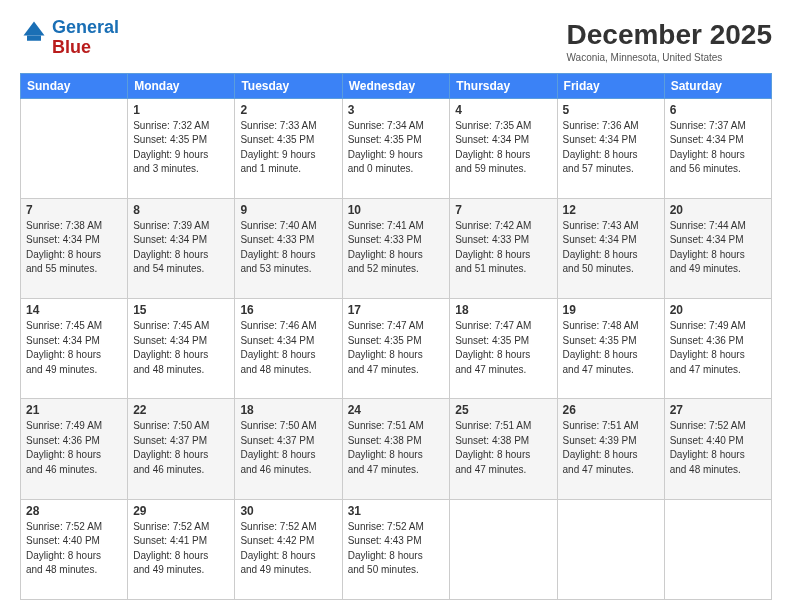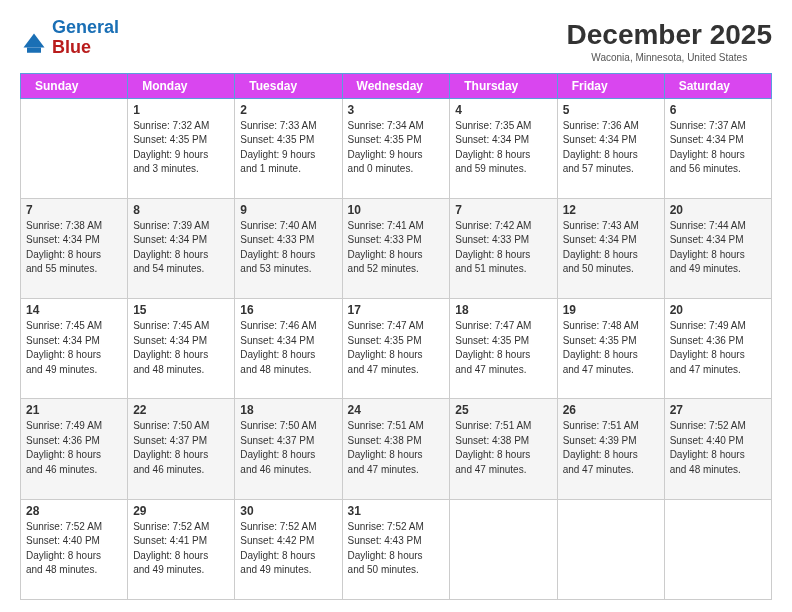--- a/index.html
+++ b/index.html
@@ -18,61 +18,61 @@
       flex-direction: column;
     }
     .header {
       display: flex;
       justify-content: space-between;
       align-items: flex-start;
       margin-bottom: 10px;
     }
     .logo {
       display: flex;
-      align-items: flex-end;
+      align-items: flex-start;
       gap: 4px;
     }
     .logo-text {
       font-size: 18px;
       font-weight: bold;
       color: #333;
       line-height: 1.1;
     }
     .logo-text span {
       color: #1a6fb5;
     }
     .logo-icon {
       width: 28px;
       height: 28px;
     }
     .title-block {
-      text-align: center;
+      text-align: left;
       margin-left: 44px;
     }
     .main-title {
       font-size: 28px;
       font-weight: bold;
       color: #333;
       line-height: 1.2;
     }
     .subtitle {
       font-size: 10px;
       color: #555;
     }
     .calendar {
       width: 100%;
       border-collapse: collapse;
       flex: 1;
     }
     .calendar th {
-      background-color: #d946ef;
+      background-color: #3b82f6;
       color: #fff;
       font-size: 12px;
       font-weight: bold;
-      padding: 5px 14px;
+      padding: 5px 6px;
       text-align: left;
       border: 1px solid #5a9ddd;
     }
     .calendar td {
       border: 1px solid #ccc;
       vertical-align: top;
       padding: 4px 5px;
       width: 108px;
       height: 88px;
       font-size: 10.5px;

